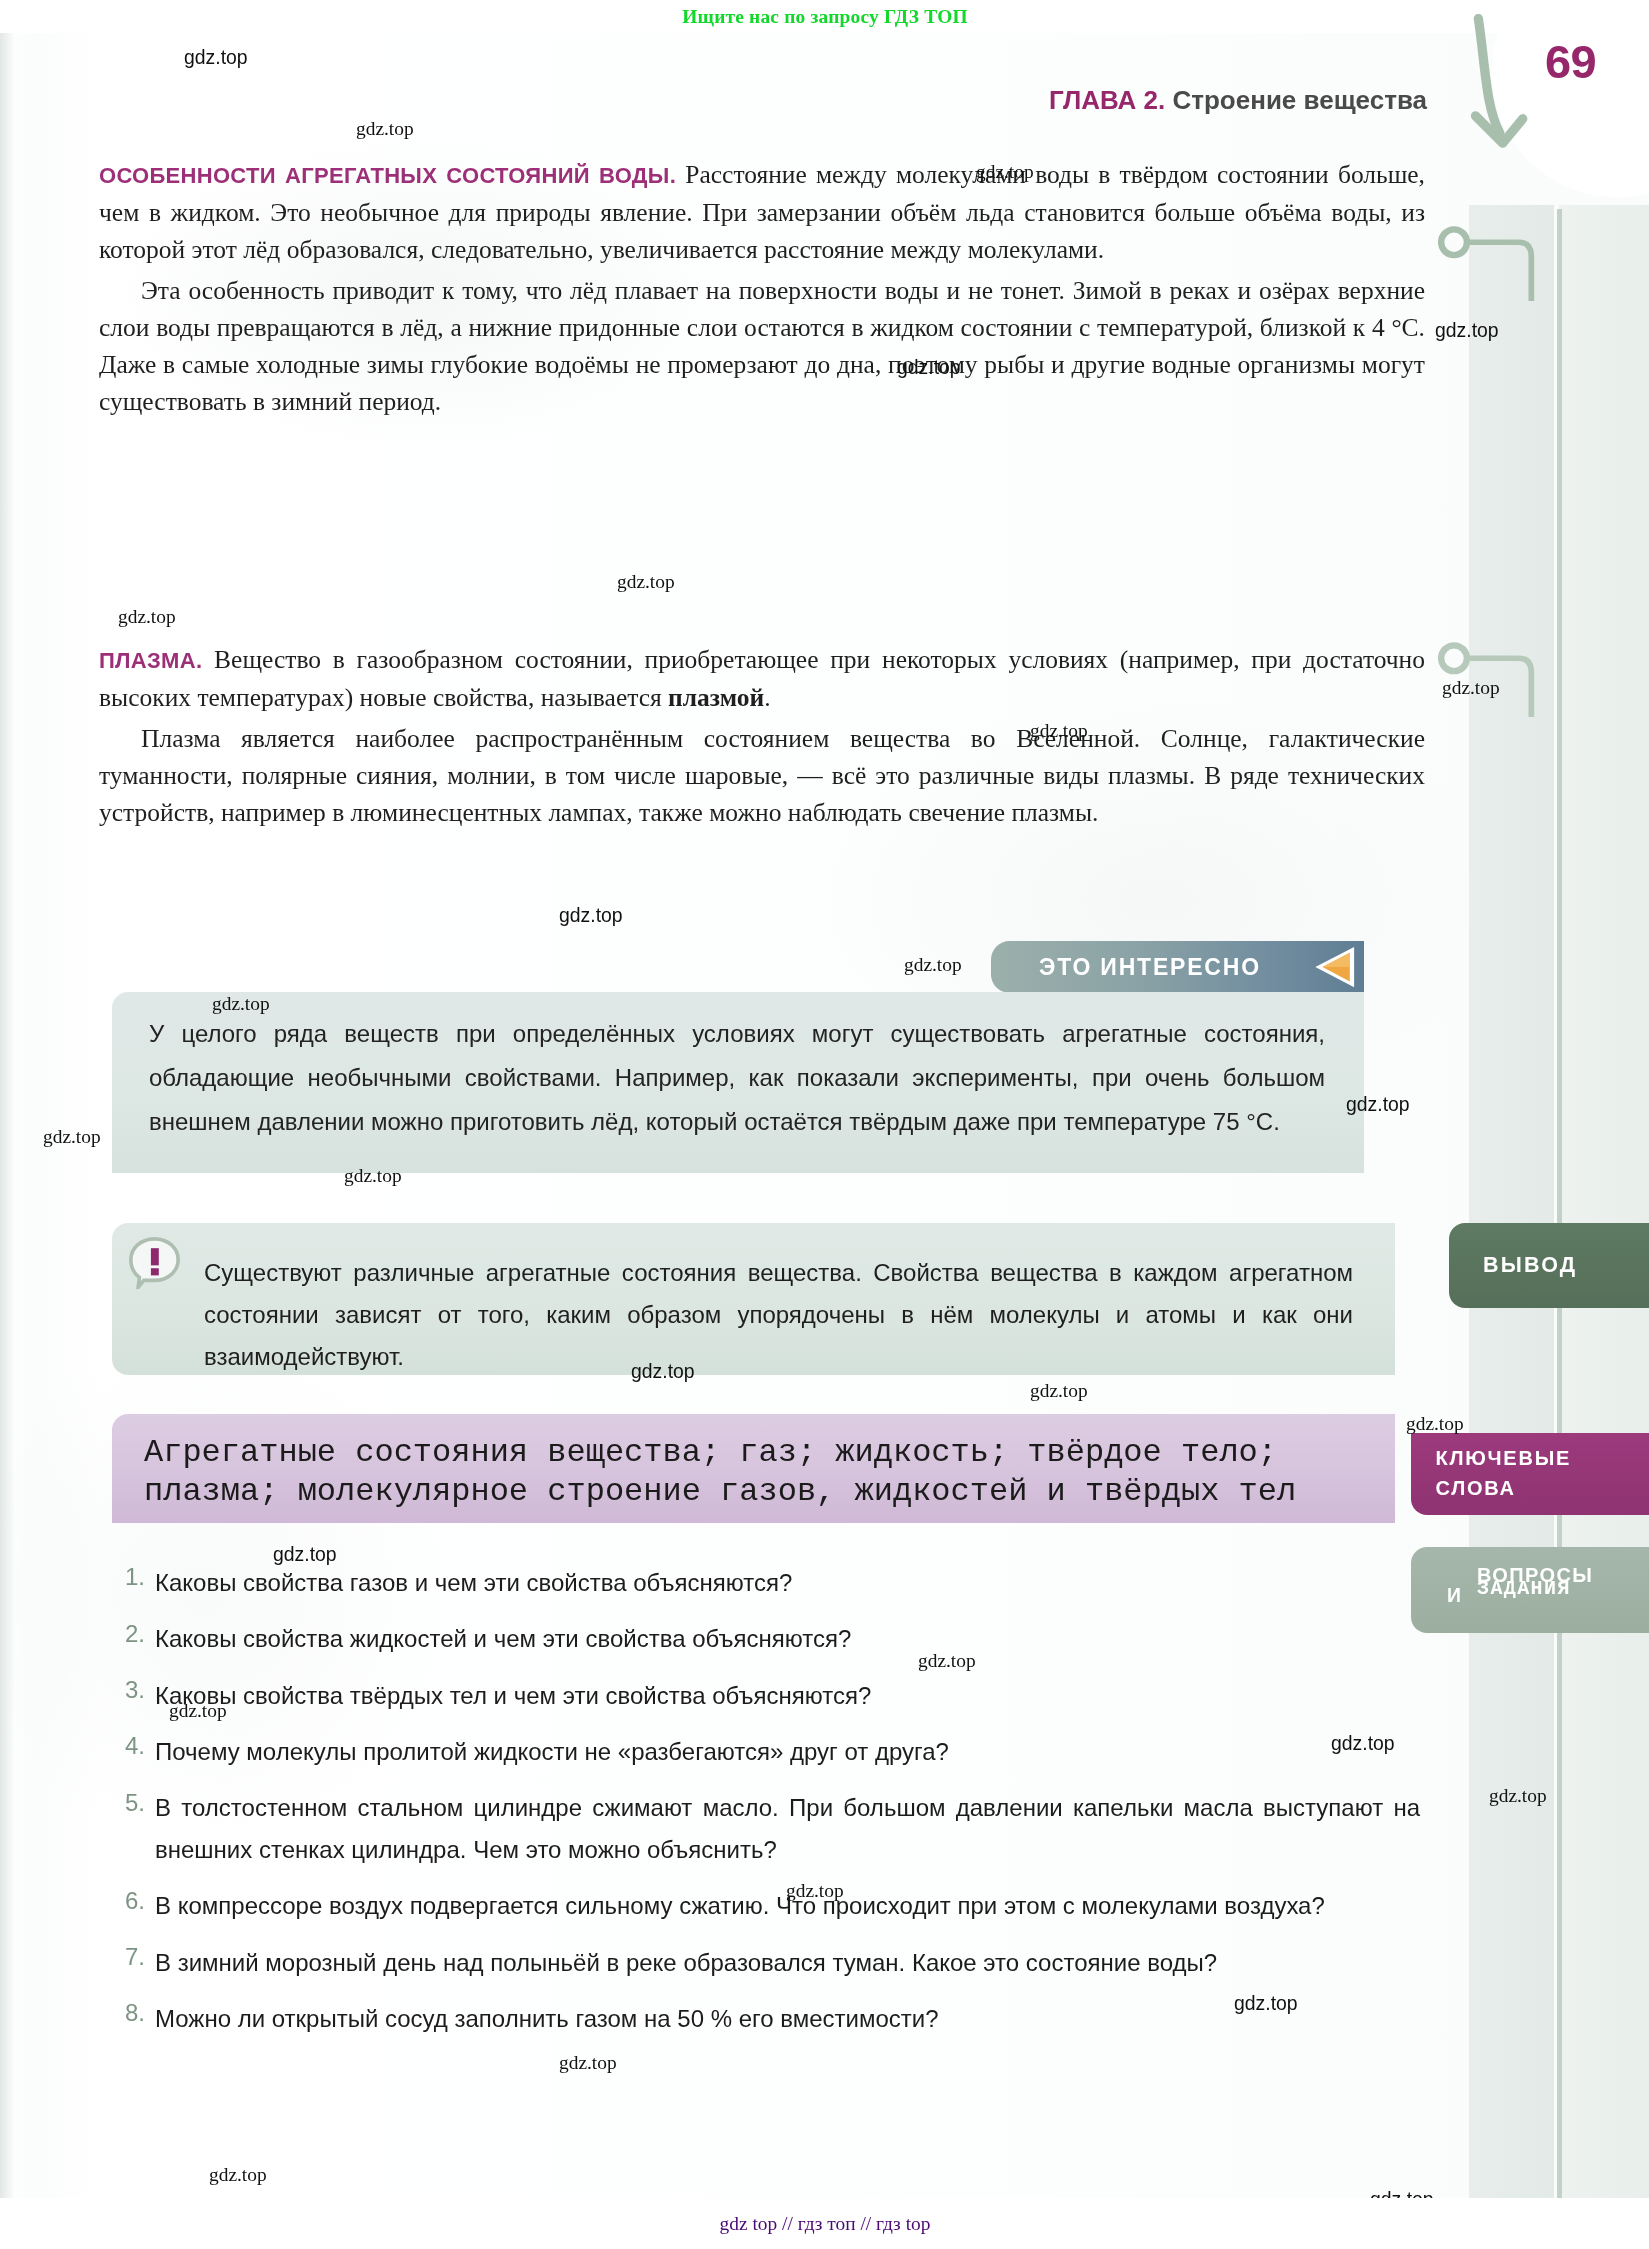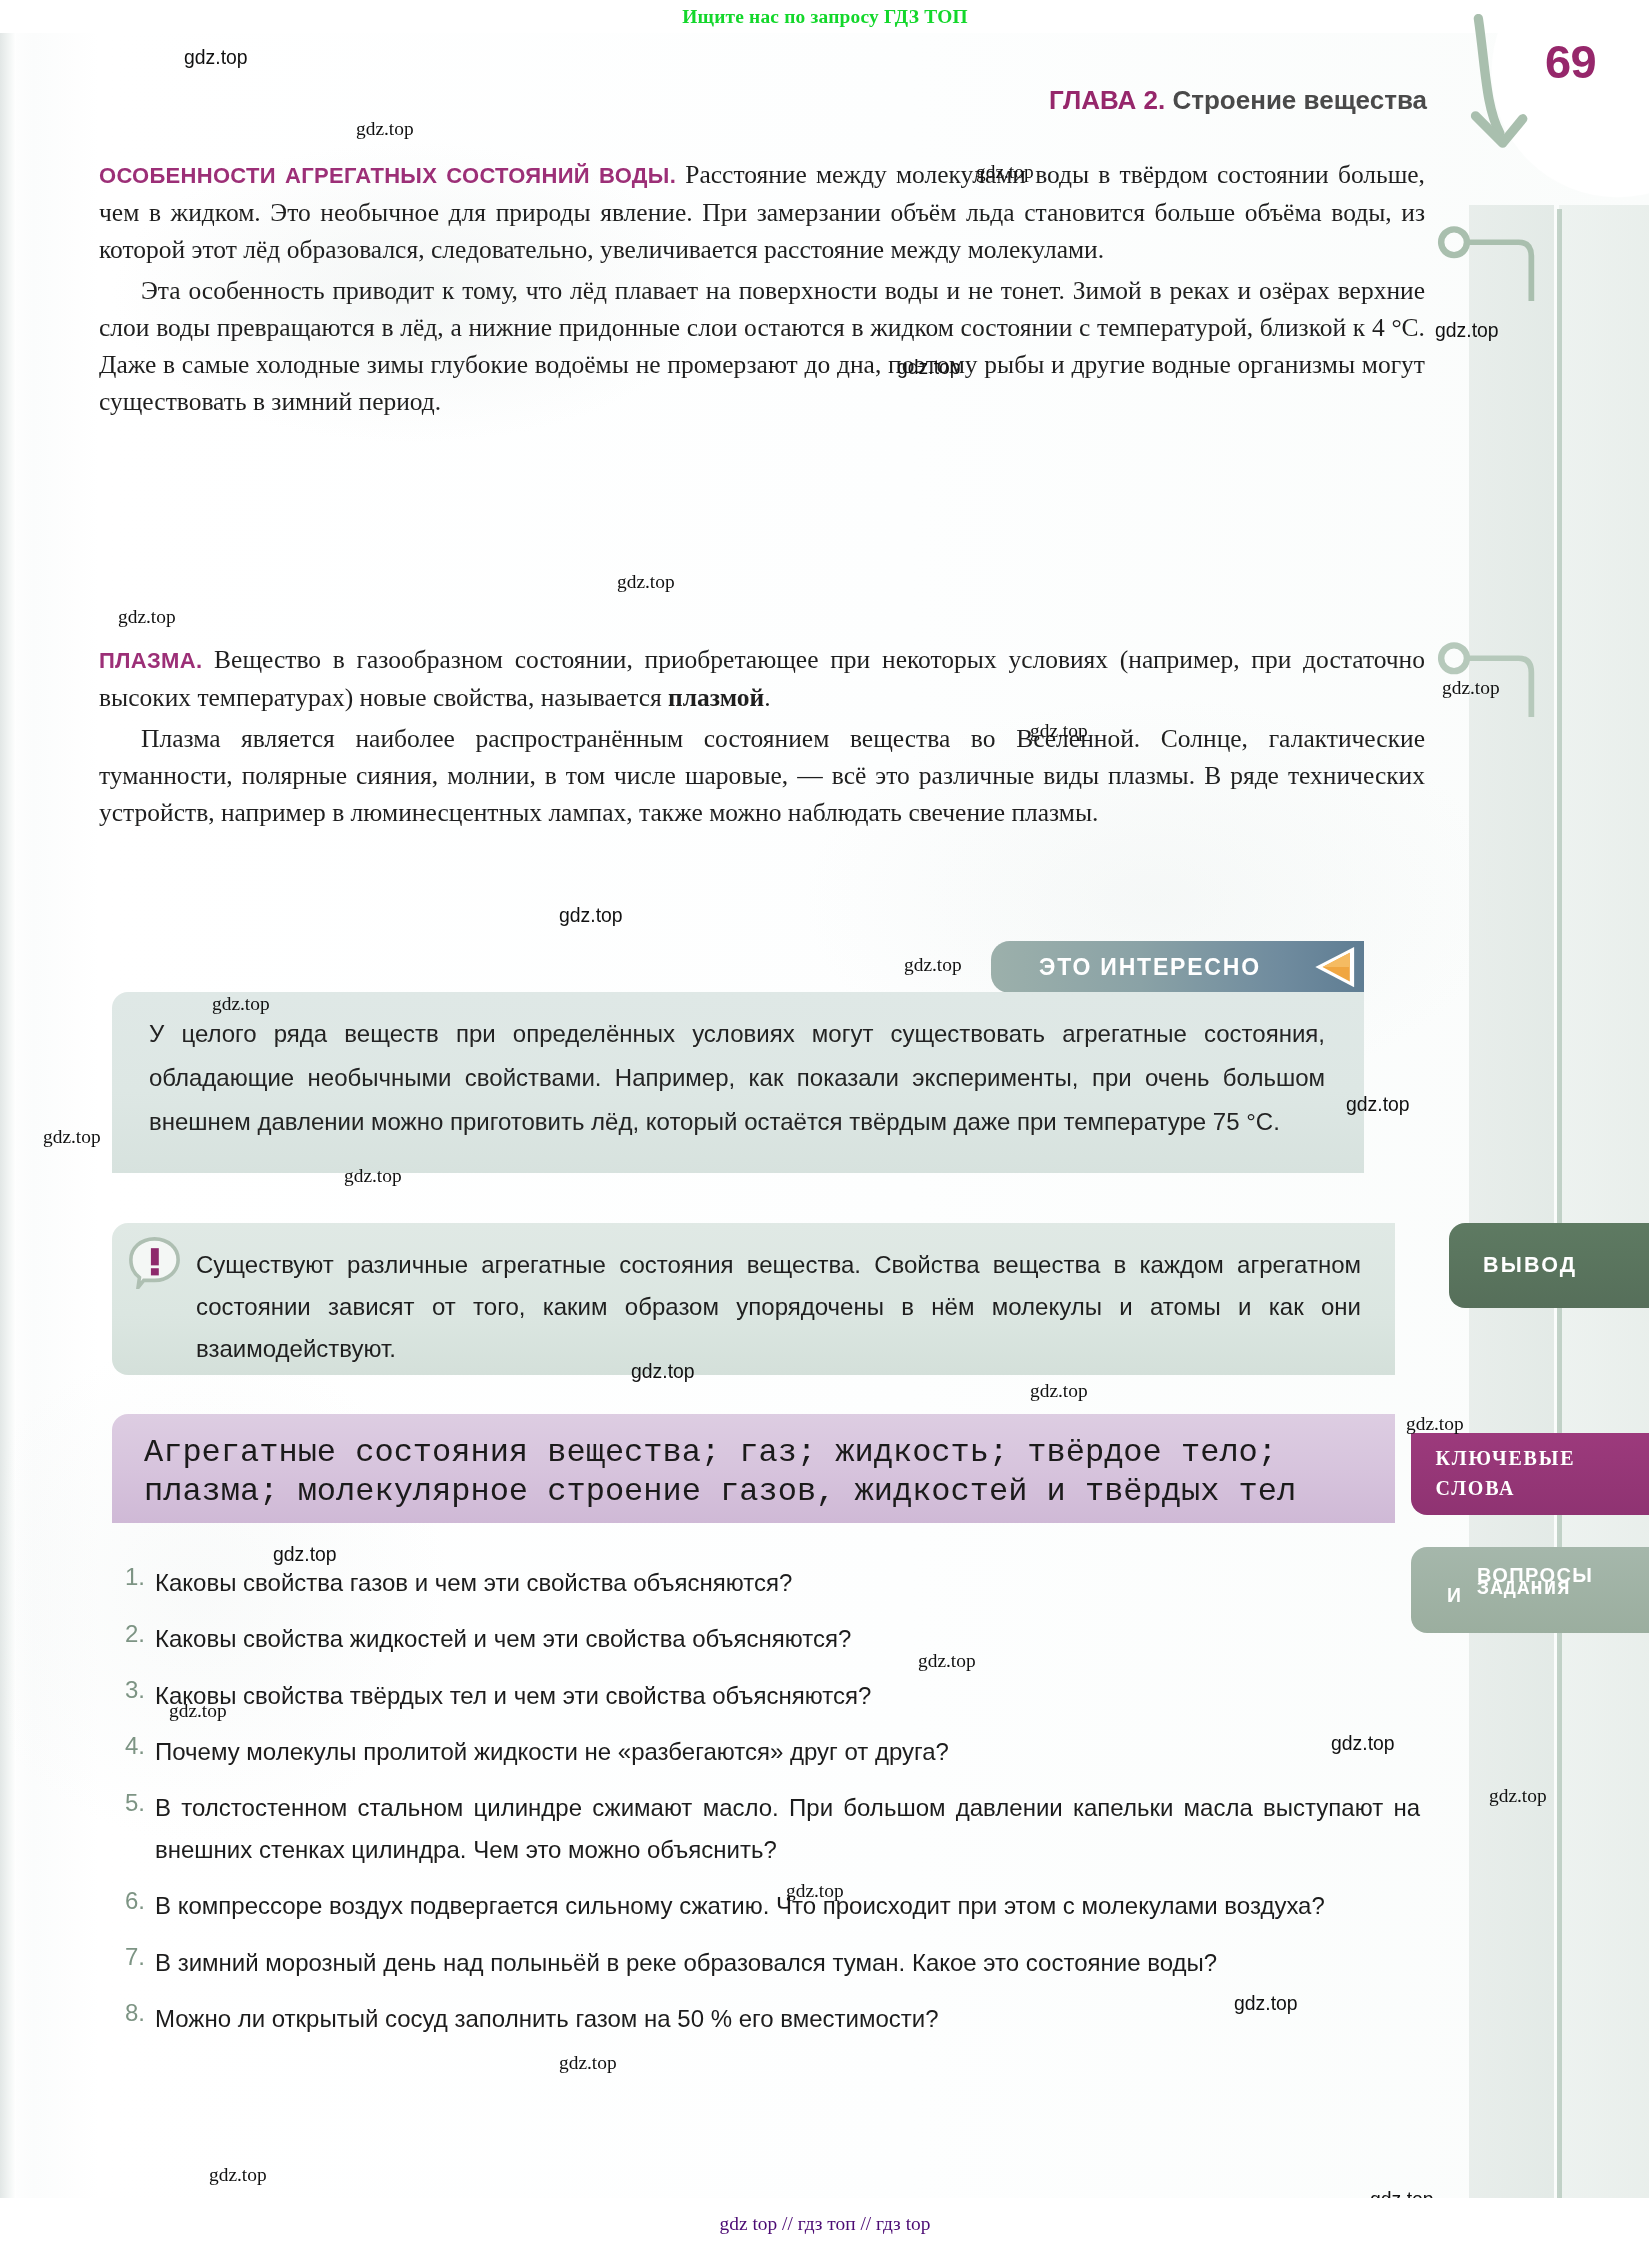--- a/index.html
+++ b/index.html
@@ -209,21 +209,21 @@
     background: linear-gradient(180deg,#e0e9e5 0%, #dbe6e1 60%, #d4e0da 100%);
     border-radius: 16px 0 0 16px;
     padding: 17px 30px 0 80px;
   }
   .box-conclusion p {
     font-family: "Liberation Sans", sans-serif;
     font-size: 24px;
     line-height: 42px;
     color: #1f1f1f;
     text-align: justify;
-    margin: 4px;
+    margin: 12px;
   }
   .bubble-icon {
     position: absolute;
     left: 16px; top: 13px;
     width: 53px; height: 53px;
   }
 
   .tab-vyvod {
     position: absolute;
     left: 1411px; top: 1223px;
@@ -268,21 +268,21 @@
     border-radius: 0 0 0 16px;
     padding: 10px 0 0 24.4px;
   }
   .tab-keywords span {
     display: block;
     color: #ffffff;
     font-size: 20px;
     font-weight: 700;
     letter-spacing: 1.8px;
     line-height: 30px;
-    font-family: Liberation Serif, serif;
+    font-family: Liberation Sans, sans-serif;
   }
 
   .tab-questions {
     position: absolute;
     left: 1411px; top: 1547px;
     width: 239px; height: 86px;
     background: linear-gradient(180deg,#a5b7ab 0%, #9bae9f 100%);
     border-radius: 16px 0 0 16px;
     padding-left: 8.6px;
   }

